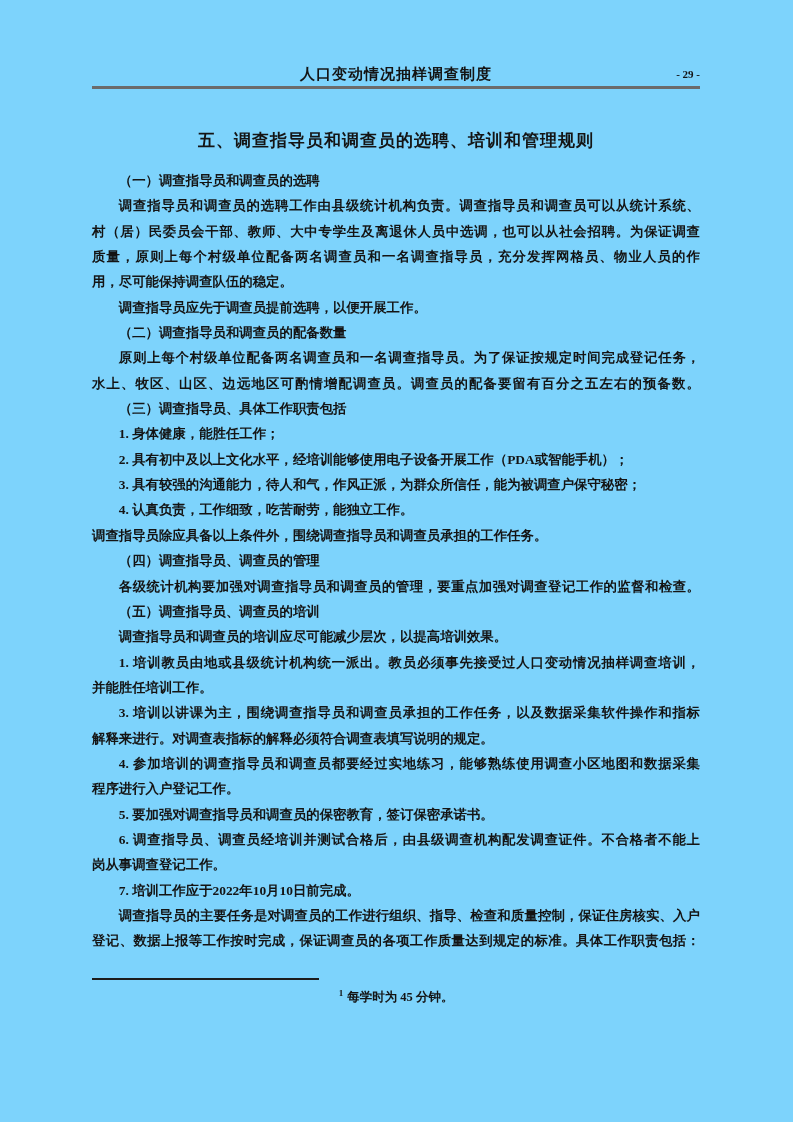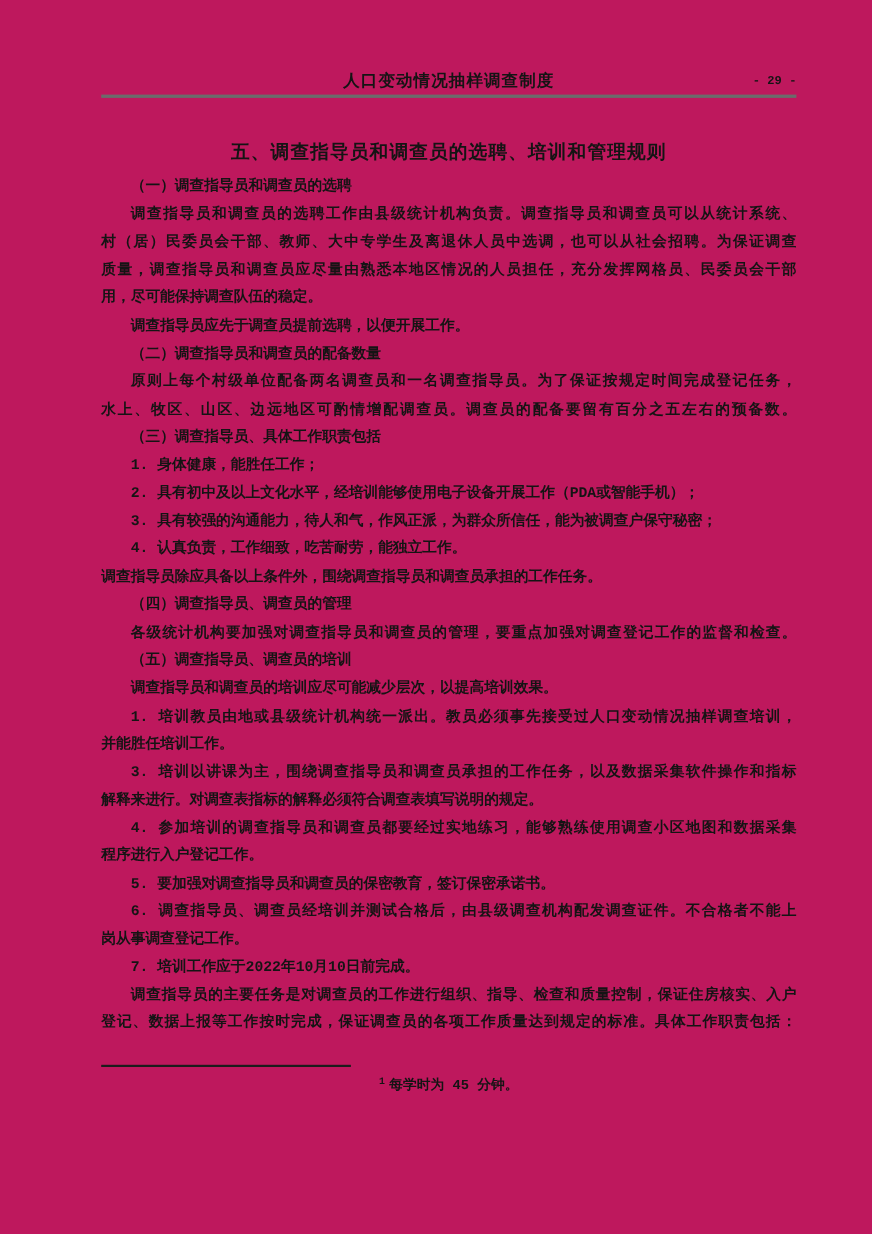--- a/index.html
+++ b/index.html
@@ -1,23 +1,23 @@
 <!DOCTYPE html>
 <html><head>
 <meta charset="utf-8">
 <style>
   html, body { margin: 0; padding: 0; background: #ffffff; }
   .page {
     position: relative;
     width: 793px;
     height: 1122px;
-    background: #be185d;
+    background: #7dd3fc;
     box-sizing: border-box;
-    padding: 0 69px 0 92px;
-    font-family: Liberation Mono, monospace;
+    padding: 0 93px 0 92px;
+    font-family: Liberation Serif, serif;
     color: #141414;
     overflow: hidden;
   }
   .header {
     position: relative;
     padding-top: 66px;
     border-bottom: 3px solid #6b6b6b;
     padding-bottom: 3px;
   }
   .header-title {
@@ -37,21 +37,21 @@
   }
   .doc-title {
     margin-top: 37px;
     text-align: center;
     font-size: 17px;
     line-height: 29px;
     font-weight: bold;
     letter-spacing: 1px;
   }
   .doc-body {
-    margin-top: 3px;
+    margin-top: 13px;
     font-size: 13.4px;
     font-weight: bold;
   }
   .line {
     height: 25.35px;
     line-height: 25.35px;
     white-space: normal;
   }
   .line.indent { text-indent: 2em; }
   .line.just {
@@ -86,21 +86,21 @@
     <div class="header-title">人口变动情况抽样调查制度</div>
     <div class="header-page">- 29 -</div>
   </div>
 
   <div class="doc-title">五、调查指导员和调查员的选聘、培训和管理规则</div>
 
   <div class="doc-body" id="doc-body">
       <div class="line indent">（一）调查指导员和调查员的选聘</div>
       <div class="line indent just">调查指导员和调查员的选聘工作由县级统计机构负责。调查指导员和调查员可以从统计系统、</div>
       <div class="line just">村（居）民委员会干部、教师、大中专学生及离退休人员中选调，也可以从社会招聘。为保证调查</div>
-      <div class="line just">质量，调查指导员和调查员应尽量由熟悉本地区情况的人员担任，充分发挥网格员、民委员会干部</div>
+      <div class="line just">质量，原则上每个村级单位配备两名调查员和一名调查指导员，充分发挥网格员、物业人员的作</div>
       <div class="line">用，尽可能保持调查队伍的稳定。</div>
       <div class="line indent">调查指导员应先于调查员提前选聘，以便开展工作。</div>
       <div class="line indent">（二）调查指导员和调查员的配备数量</div>
       <div class="line indent just">原则上每个村级单位配备两名调查员和一名调查指导员。为了保证按规定时间完成登记任务，</div>
       <div class="line just">水上、牧区、山区、边远地区可酌情增配调查员。调查员的配备要留有百分之五左右的预备数。</div>
       <div class="line indent">（三）调查指导员、具体工作职责包括</div>
       <div class="line indent">1. 身体健康，能胜任工作；</div>
       <div class="line indent">2. 具有初中及以上文化水平，经培训能够使用电子设备开展工作（PDA或智能手机）；</div>
       <div class="line indent">3. 具有较强的沟通能力，待人和气，作风正派，为群众所信任，能为被调查户保守秘密；</div>
       <div class="line indent">4. 认真负责，工作细致，吃苦耐劳，能独立工作。</div>

